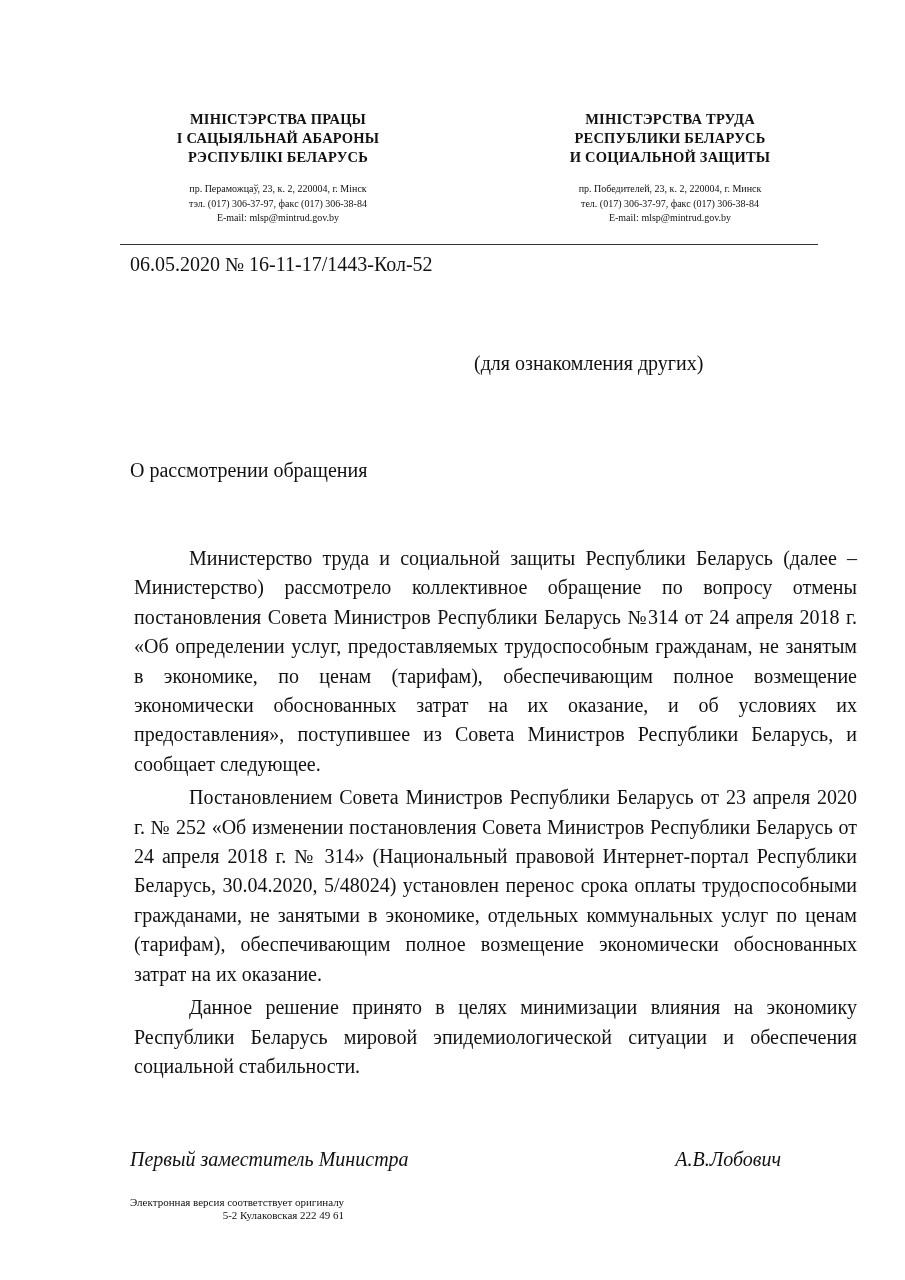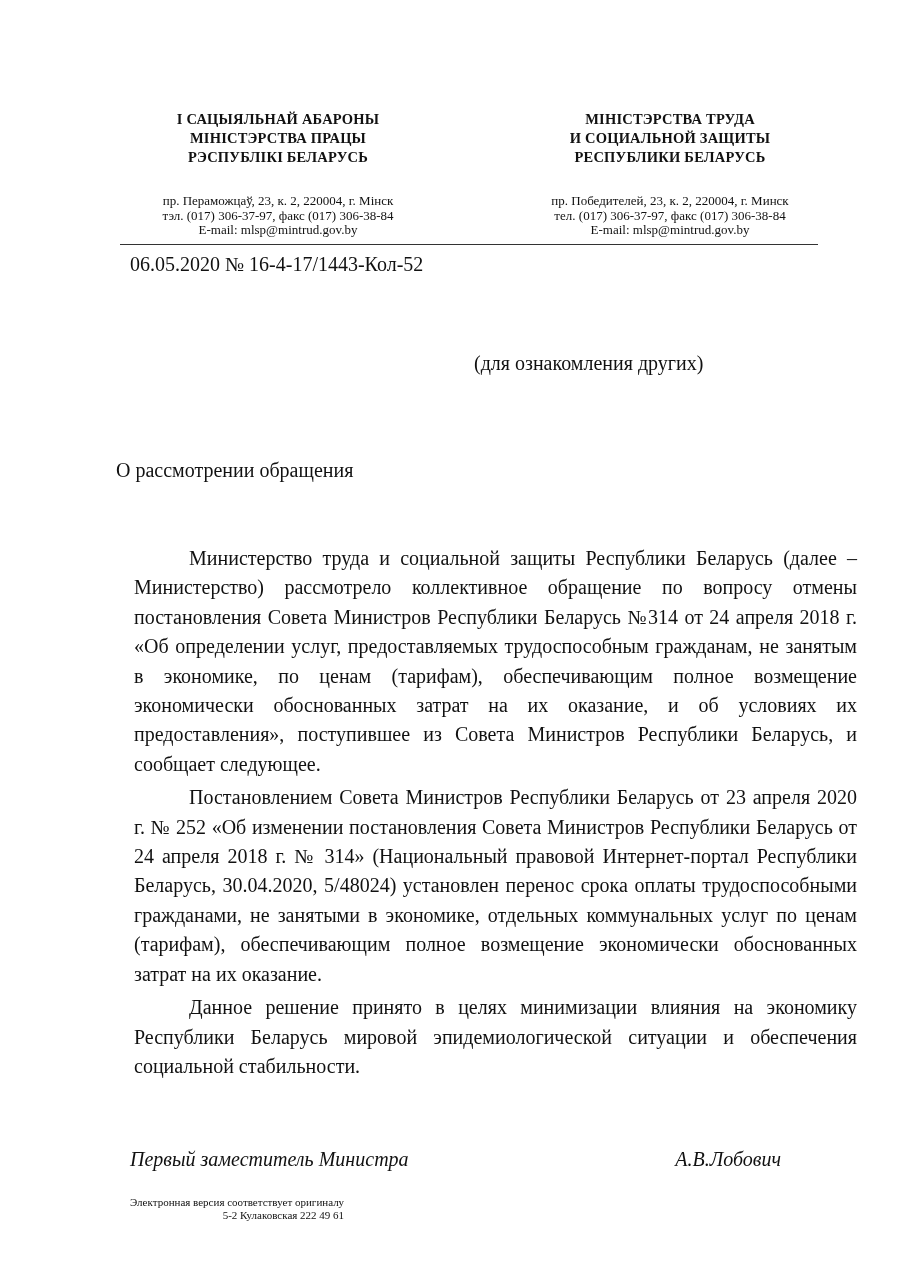--- a/index.html
+++ b/index.html
@@ -2,69 +2,69 @@
 <html><head>
 <meta charset="utf-8">
 <style>
   html, body { margin: 0; padding: 0; background: #ffffff; }
   body { width: 905px; height: 1280px; position: relative; overflow: hidden;
          font-family: "Liberation Serif", serif; color: #111; }
   .hdr { position: absolute; top: 110px; width: 360px; text-align: center; }
   .hdr-left { left: 98px; }
   .hdr-right { left: 490px; }
   .org { font-weight: bold; font-size: 14.5px; line-height: 19px; letter-spacing: 0.2px; }
-  .addr { margin-top: 27px; font-size: 13px; line-height: 14.5px; }
+  .addr { margin-top: 15px; font-size: 10px; line-height: 14.5px; }
   .rule { position: absolute; left: 120px; top: 244px; width: 698px; height: 0;
           border-top: 1px solid #333; }
   .refs { position: absolute; left: 130px; top: 250px; font-size: 20px; line-height: 28px; }
   .blank { display: inline-block; border-bottom: 1px solid #111; height: 18px; vertical-align: baseline; }
   .b1 { width: 105px; margin-right: 10px; }
   .b2 { width: 110px; margin-left: 6px; }
   .addressee { position: absolute; left: 474px; top: 352px; font-size: 20px; text-align: right; }
-  .subject { position: absolute; left: 116px; top: 459px; font-size: 20px; }
+  .subject { position: absolute; left: 130px; top: 459px; font-size: 20px; }
   .body { position: absolute; left: 130px; top: 540px; width: 731px;
           font-size: 20px; line-height: 29.4px; text-align: justify; }
   .body p { margin: 4px; text-indent: 55px; }
   .sig { position: absolute; left: 130px; top: 1148px; width: 651px; font-size: 20px;
          display: flex; justify-content: space-between; font-style: italic; }
   .footer { position: absolute; left: 130px; top: 1196px; font-size: 11px; line-height: 13px; text-align: right; }
 </style>
 </head>
 <body>
 
 <div class="hdr hdr-left">
   <div class="org">
+    <div>МІНІСТЭРСТВА ПРАЦЫ</div>
     <div>І САЦЫЯЛЬНАЙ АБАРОНЫ</div>
-    <div>МІНІСТЭРСТВА ПРАЦЫ</div>
     <div>РЭСПУБЛІКІ БЕЛАРУСЬ</div>
   </div>
   <div class="addr">
     <div>пр. Пераможцаў, 23, к. 2, 220004, г. Мінск</div>
     <div>тэл. (017) 306-37-97, факс (017) 306-38-84</div>
     <div>E-mail:  mlsp@mintrud.gov.by</div>
   </div>
 </div>
 
 <div class="hdr hdr-right">
   <div class="org">
     <div>МІНІСТЭРСТВА ТРУДА</div>
+    <div>РЕСПУБЛИКИ БЕЛАРУСЬ</div>
     <div>И СОЦИАЛЬНОЙ ЗАЩИТЫ</div>
-    <div>РЕСПУБЛИКИ БЕЛАРУСЬ</div>
   </div>
   <div class="addr">
     <div>пр. Победителей, 23, к. 2, 220004, г. Минск</div>
     <div>тел. (017) 306-37-97, факс (017) 306-38-84</div>
     <div>E-mail:  mlsp@mintrud.gov.by</div>
   </div>
 </div>
 
 <div class="rule"></div>
 
 <div class="refs">
-  <div>06.05.2020 № 16-4-17/1443-Кол-52</div>
+  <div>06.05.2020 № 16-11-17/1443-Кол-52</div>
 </div>
 
 <div class="addressee">(для ознакомления других)</div>
 
 <div class="subject">О рассмотрении обращения</div>
 
 <div class="body">
   <p>Министерство труда и социальной защиты Республики Беларусь (далее – Министерство) рассмотрело коллективное обращение по вопросу отмены постановления Совета Министров Республики Беларусь №314 от 24 апреля 2018 г. «Об определении услуг, предоставляемых трудоспособным гражданам, не занятым в экономике, по ценам (тарифам), обеспечивающим полное возмещение экономически обоснованных затрат на их оказание, и об условиях их предоставления», поступившее из Совета Министров Республики Беларусь, и сообщает следующее.</p>
   <p>Постановлением Совета Министров Республики Беларусь от 23 апреля 2020 г. № 252 «Об изменении постановления Совета Министров Республики Беларусь от 24 апреля 2018 г. № 314» (Национальный правовой Интернет-портал Республики Беларусь, 30.04.2020, 5/48024) установлен перенос срока оплаты трудоспособными гражданами, не занятыми в экономике, отдельных коммунальных услуг по ценам (тарифам), обеспечивающим полное возмещение экономически обоснованных затрат на их оказание.</p>
   <p>Данное решение принято в целях минимизации влияния на экономику Республики Беларусь мировой эпидемиологической ситуации и обеспечения социальной стабильности.</p>

